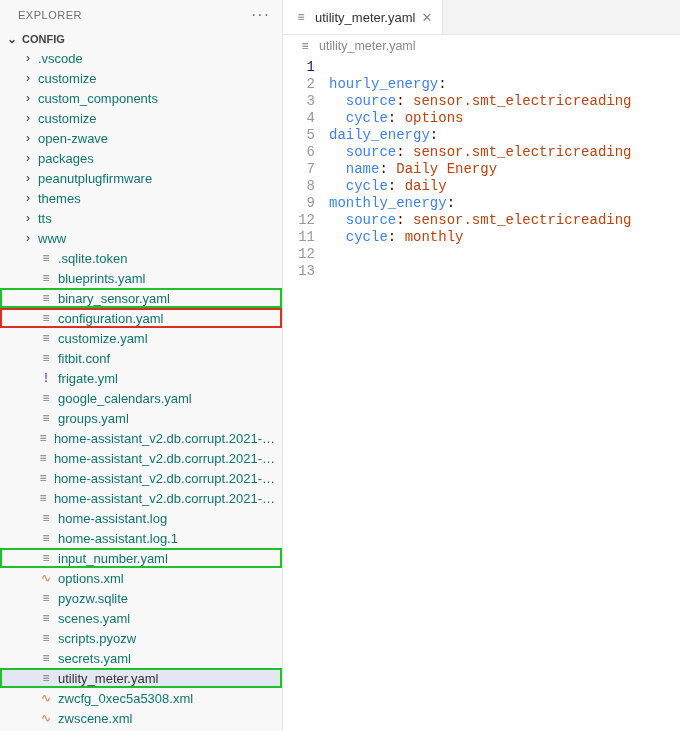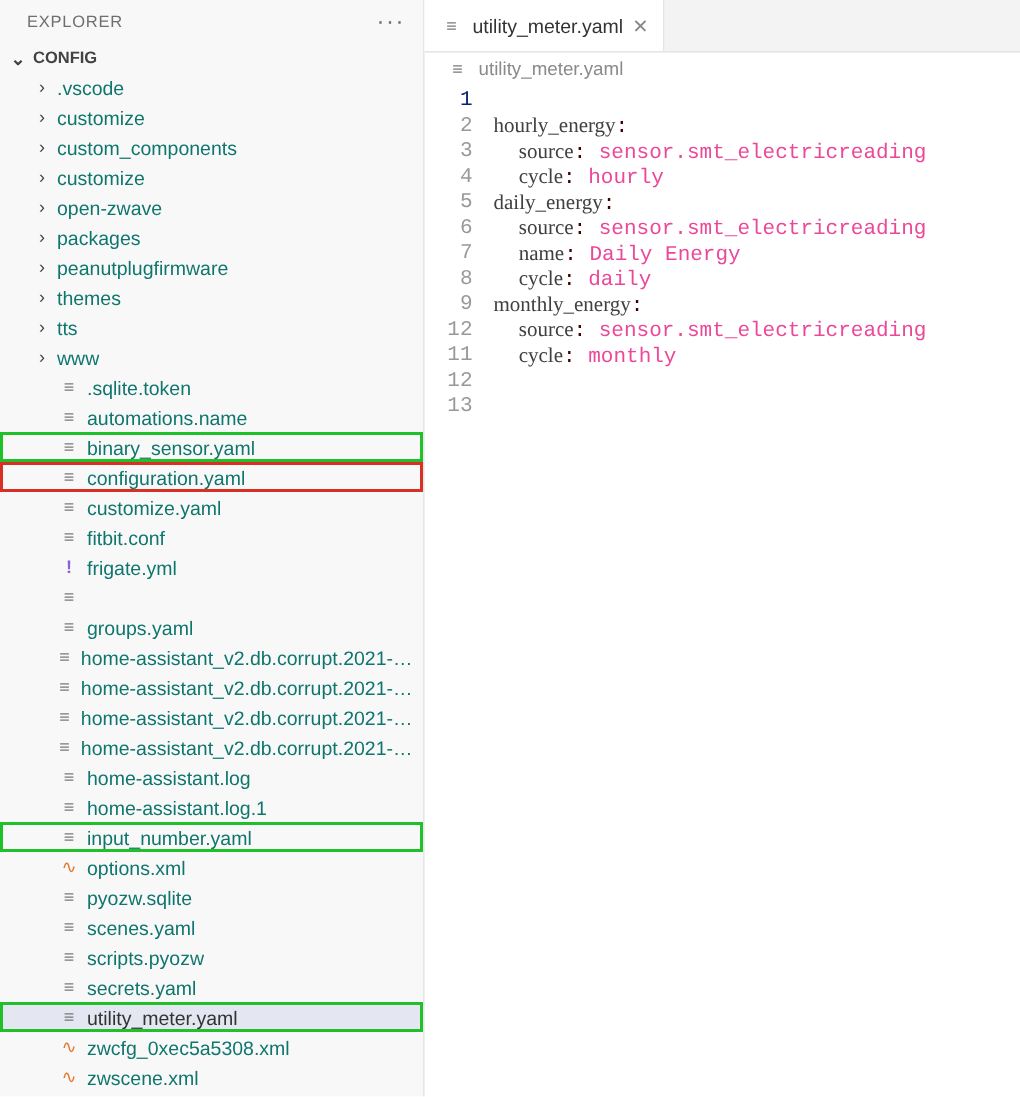--- a/index.html
+++ b/index.html
@@ -107,23 +107,23 @@
   .gutter {
     width: 46px;
     text-align:right;
     color:#237893;
     padding-right:14px;
   }
   .gutter .ln { color:#999; height:17px; }
   .gutter .ln.active { color:#0b216f; }
   .lines { flex:1; }
   .lines .line { height:17px; white-space:pre; }
-  .tok-key { color:#404040;font-family:Liberation Serif, serif; }
+  .tok-key { color:#3b82f6; }
   .tok-colon { color:#400; }
-  .tok-str { color:#ec4899; }
+  .tok-str { color:#c2410c; }
   .tok-indent { color:#aaa; }
 </style>
 </head>
 <body>
 
 <div class="sidebar">
   <div class="explorer-header">
     <span>EXPLORER</span>
     <span class="more-dots">···</span>
   </div>
@@ -173,21 +173,21 @@
         <span class="tree-label">www</span>
       </div>
       <div class="tree-row file">
         <span class="chev">›</span>
         <span class="file-icon yaml">≡</span>
         <span class="tree-label">.sqlite.token</span>
       </div>
       <div class="tree-row file">
         <span class="chev">›</span>
         <span class="file-icon yaml">≡</span>
-        <span class="tree-label">automations.name</span>
+        <span class="tree-label">blueprints.yaml</span>
       </div>
       <div class="tree-row file hl-green">
         <span class="chev">›</span>
         <span class="file-icon yaml">≡</span>
         <span class="tree-label">binary_sensor.yaml</span>
       </div>
       <div class="tree-row file hl-red">
         <span class="chev">›</span>
         <span class="file-icon yaml">≡</span>
         <span class="tree-label">configuration.yaml</span>
@@ -203,20 +203,21 @@
         <span class="tree-label">fitbit.conf</span>
       </div>
       <div class="tree-row file">
         <span class="chev">›</span>
         <span class="file-icon excl">!</span>
         <span class="tree-label">frigate.yml</span>
       </div>
       <div class="tree-row file">
         <span class="chev">›</span>
         <span class="file-icon yaml">≡</span>
+        <span class="tree-label">google_calendars.yaml</span>
       </div>
       <div class="tree-row file">
         <span class="chev">›</span>
         <span class="file-icon yaml">≡</span>
         <span class="tree-label">groups.yaml</span>
       </div>
       <div class="tree-row file">
         <span class="chev">›</span>
         <span class="file-icon yaml">≡</span>
         <span class="tree-label">home-assistant_v2.db.corrupt.2021-05-06T0...</span>
@@ -319,21 +320,21 @@
         <div class="ln">9</div>
         <div class="ln">12</div>
         <div class="ln">11</div>
         <div class="ln">12</div>
         <div class="ln">13</div>
       </div>
     <div class="lines" id="lines">
         <div class="line"></div>
         <div class="line"><span class="tok-key">hourly_energy</span><span class="tok-colon">:</span></div>
         <div class="line"><span class="tok-indent">  </span><span class="tok-key">source</span><span class="tok-colon">: </span><span class="tok-str">sensor.smt_electricreading</span></div>
-        <div class="line"><span class="tok-indent">  </span><span class="tok-key">cycle</span><span class="tok-colon">: </span><span class="tok-str">hourly</span></div>
+        <div class="line"><span class="tok-indent">  </span><span class="tok-key">cycle</span><span class="tok-colon">: </span><span class="tok-str">options</span></div>
         <div class="line"><span class="tok-key">daily_energy</span><span class="tok-colon">:</span></div>
         <div class="line"><span class="tok-indent">  </span><span class="tok-key">source</span><span class="tok-colon">: </span><span class="tok-str">sensor.smt_electricreading</span></div>
         <div class="line"><span class="tok-indent">  </span><span class="tok-key">name</span><span class="tok-colon">: </span><span class="tok-str">Daily Energy</span></div>
         <div class="line"><span class="tok-indent">  </span><span class="tok-key">cycle</span><span class="tok-colon">: </span><span class="tok-str">daily</span></div>
         <div class="line"><span class="tok-key">monthly_energy</span><span class="tok-colon">:</span></div>
         <div class="line"><span class="tok-indent">  </span><span class="tok-key">source</span><span class="tok-colon">: </span><span class="tok-str">sensor.smt_electricreading</span></div>
         <div class="line"><span class="tok-indent">  </span><span class="tok-key">cycle</span><span class="tok-colon">: </span><span class="tok-str">monthly</span></div>
       </div>
   </div>
 </div>

